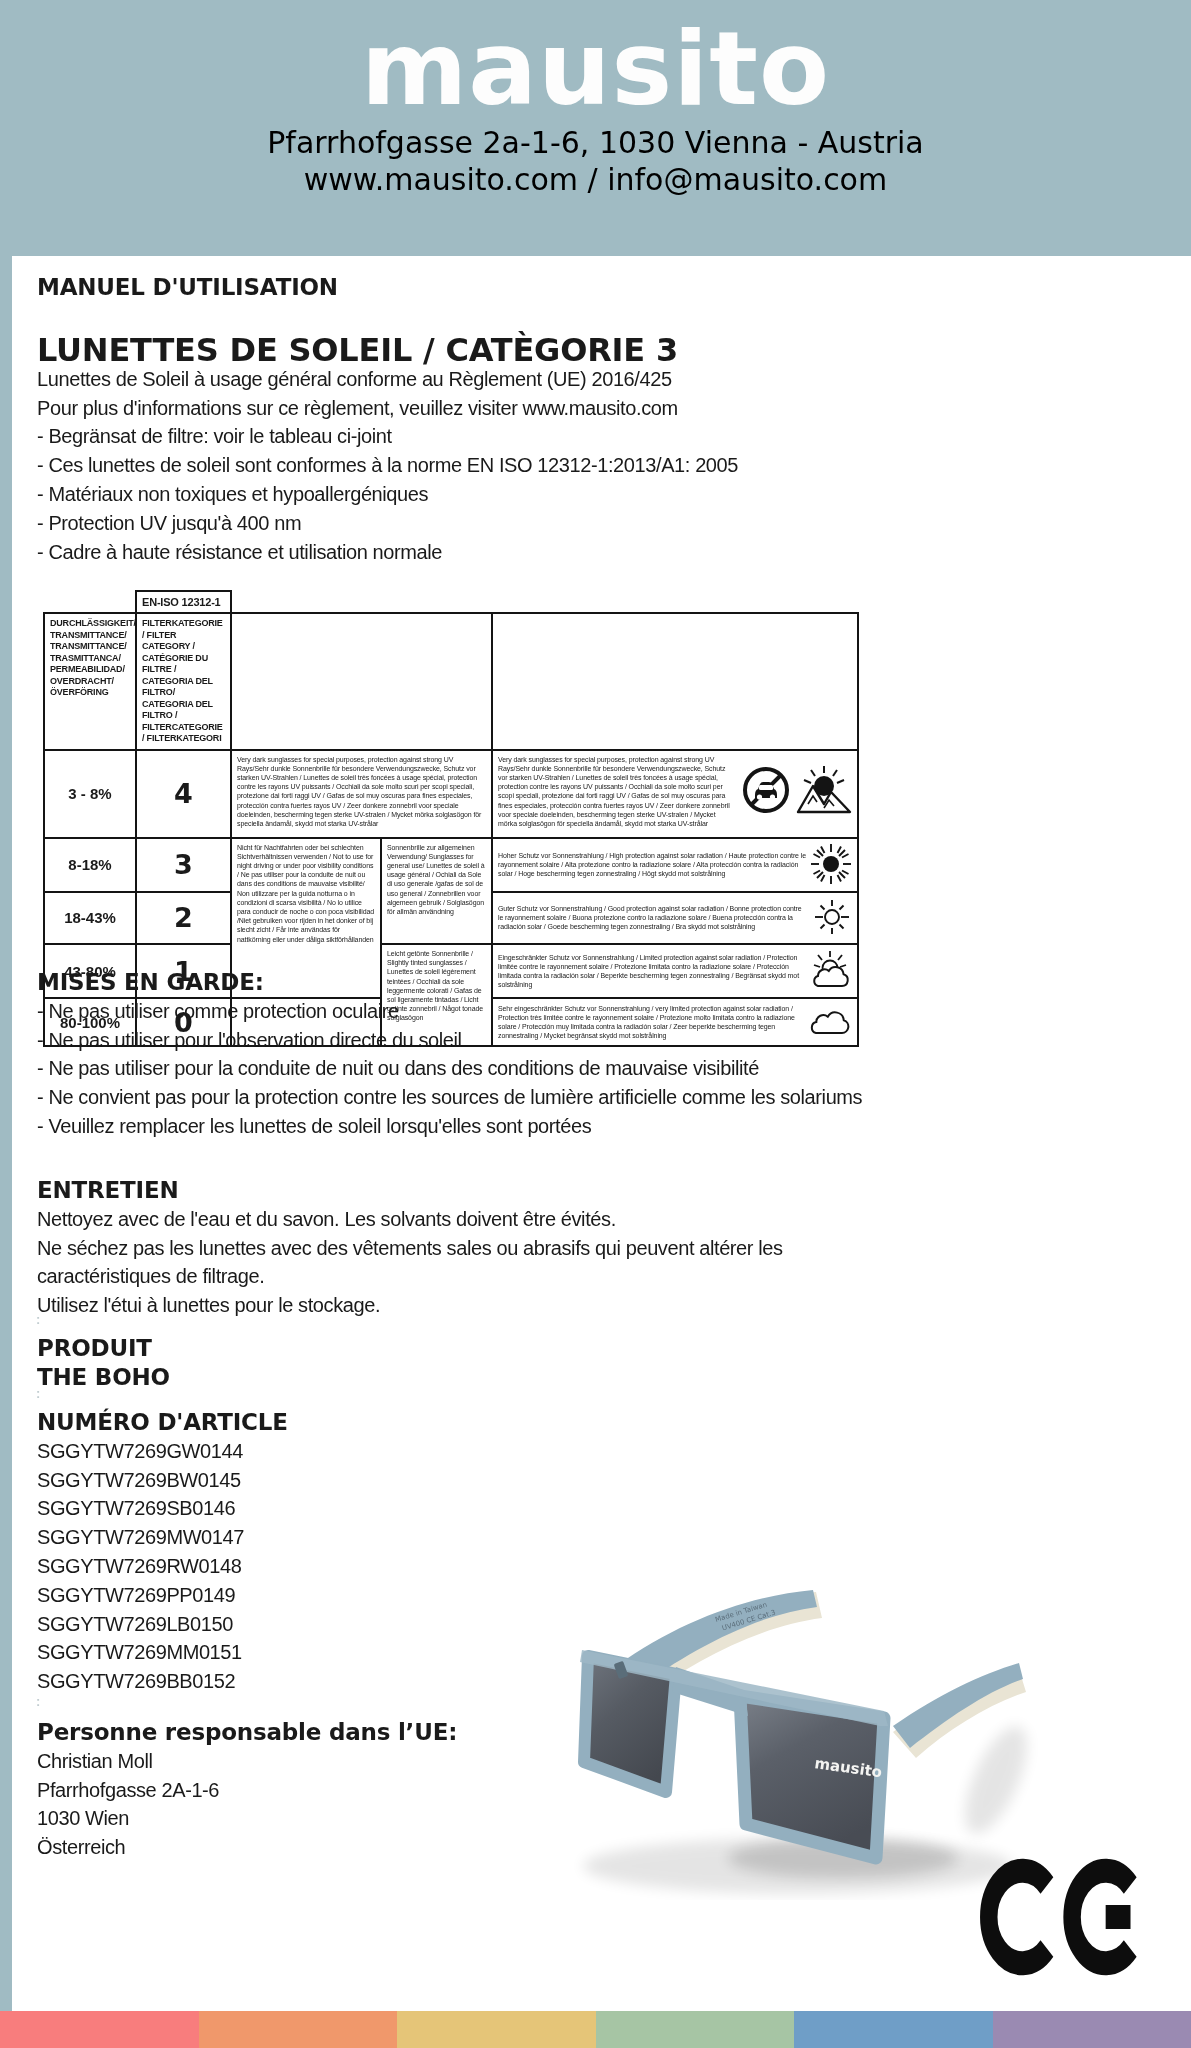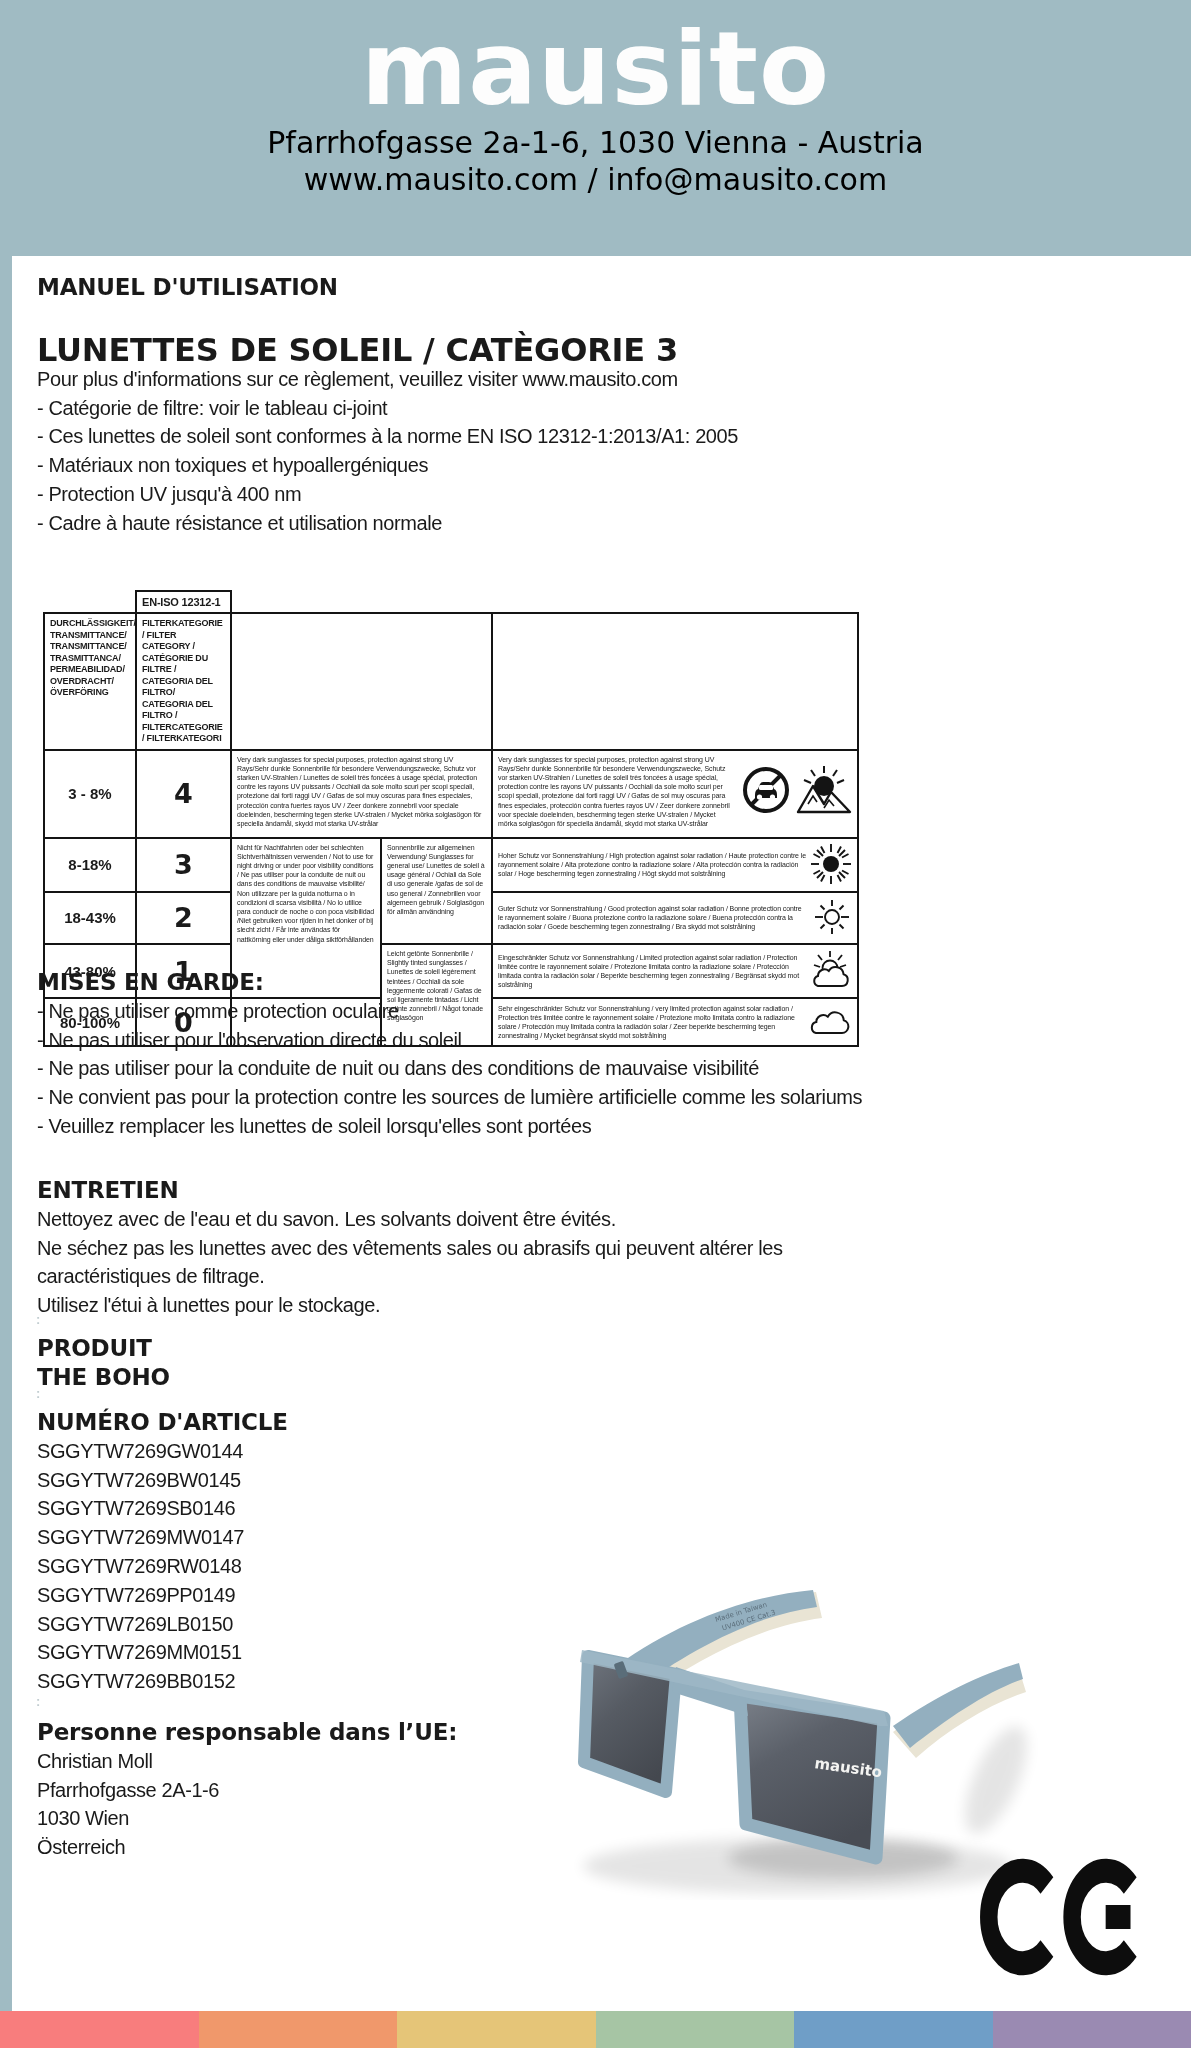--- a/index.html
+++ b/index.html
@@ -48,22 +48,23 @@
   <div class="addr">Pfarrhofgasse 2a-1-6, 1030 Vienna - Austria</div>
   <div class="addr">www.mausito.com / info@mausito.com</div>
 </div>
 
 <div class="sheet">
 
   <div class="blk h-bold" style="top:17px;">MANUEL D'UTILISATION</div>
 
   <div class="blk" style="top:80px;">
     <div class="h-bold" style="font-size:32px;">LUNETTES DE SOLEIL / CATÈGORIE 3</div>
+    <div class="line">Lunettes de Soleil à usage général conforme au Règlement (UE) 2016/425</div>
     <div class="line">Pour plus d'informations sur ce règlement, veuillez visiter www.mausito.com</div>
-    <div class="line">- Catégorie de filtre: voir le tableau ci-joint</div>
+    <div class="line">- Begränsat de filtre: voir le tableau ci-joint</div>
     <div class="line">- Ces lunettes de soleil sont conformes à la norme EN ISO 12312-1:2013/A1: 2005</div>
     <div class="line">- Matériaux non toxiques et hypoallergéniques</div>
     <div class="line">- Protection UV jusqu'à 400 nm</div>
     <div class="line">- Cadre à haute résistance et utilisation normale</div>
   </div>
 
   <div style="position:absolute;left:31px;top:334px;">
     <table class="iso-table">
       <colgroup>
           <col style="width:92px">

